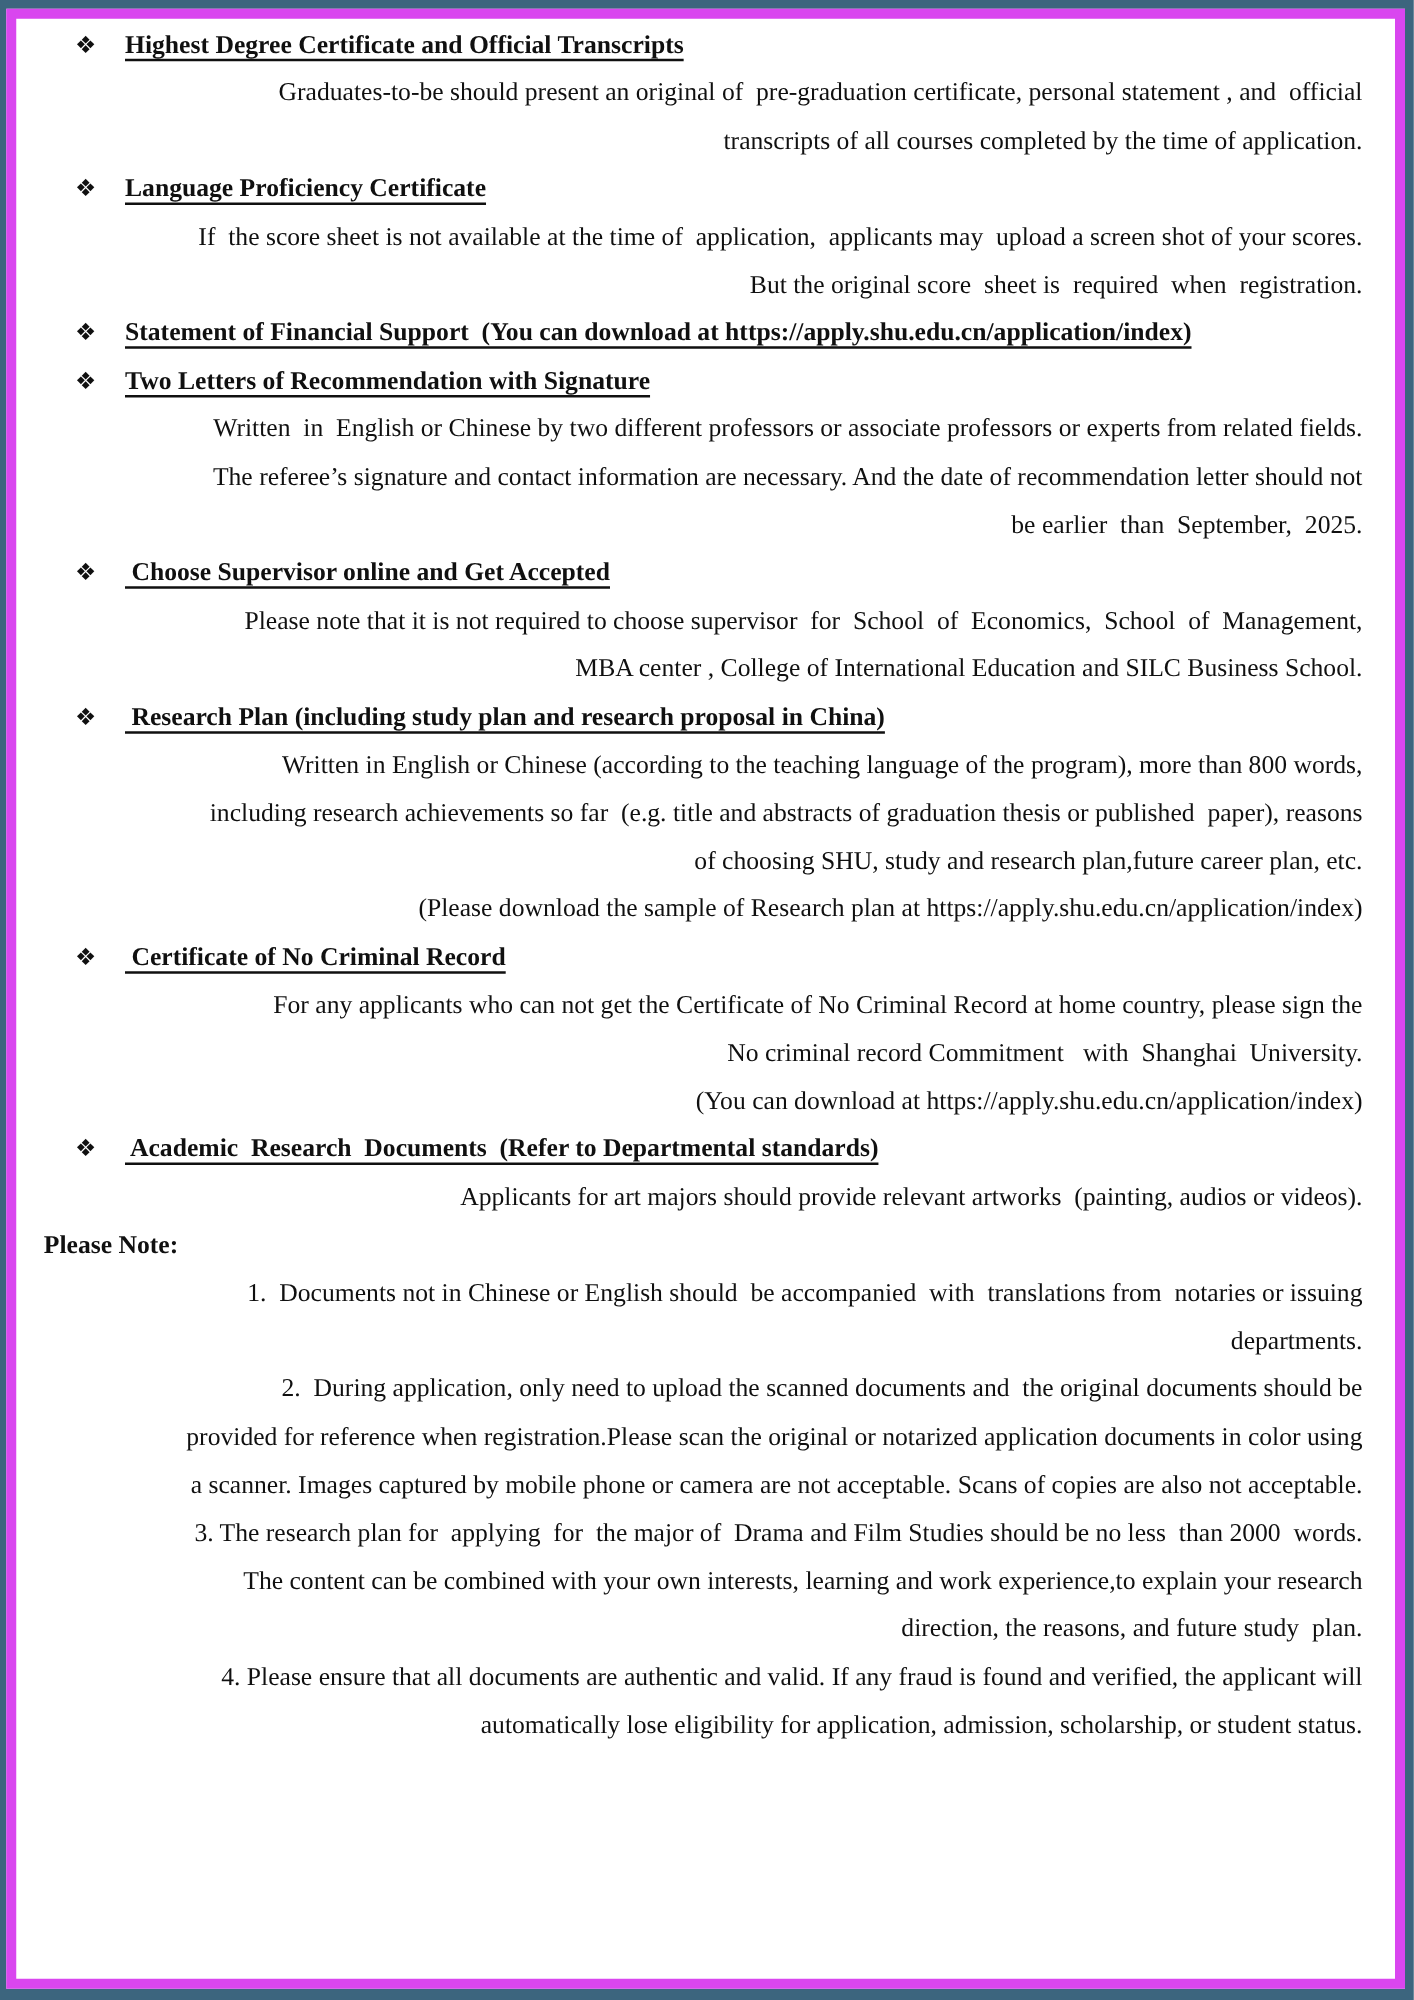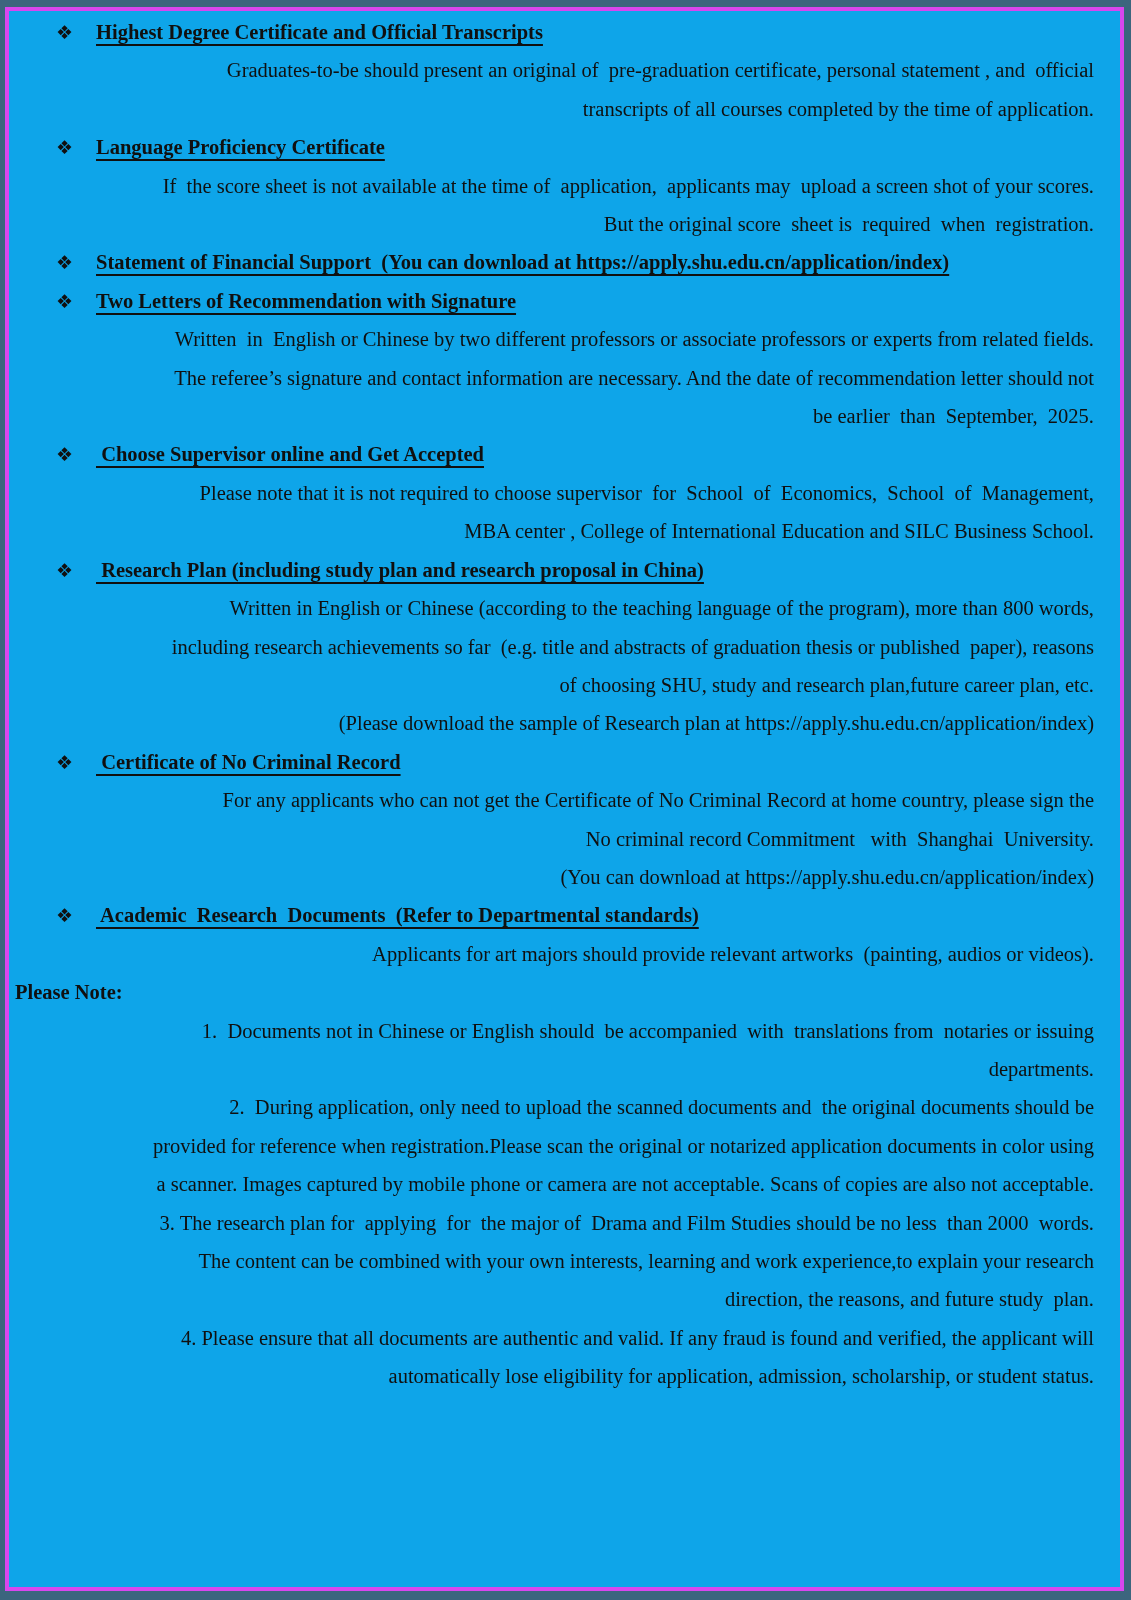--- a/index.html
+++ b/index.html
@@ -6,22 +6,22 @@
   body {
     width: 1131px;
     height: 1600px;
     position: relative;
     background: #3C657E;
     overflow: hidden;
   }
   .page {
     position: absolute;
     left: 5px; top: 7px; right: 7px; bottom: 9px;
-    background: #0ea5e9;
-    border: 4px solid #d946ef;
+    background: #ffffff;
+    border: 8px solid #d946ef;
     box-sizing: border-box;
   }
   .content {
     position: absolute;
     top: 2px; left: 0; right: 0;
     padding: 0 26px 0 6px;
     font-family: "Liberation Serif", serif;
     font-size: 20.5px;
     color: #101010;
     line-height: 38.4px;
@@ -35,20 +35,20 @@
     text-decoration-thickness: 2px;
     text-underline-offset: 5px;
   }
   .bullet {
     display: inline-block;
     width: 40px;
     font-family: "DejaVu Sans", sans-serif;
     font-size: 19px;
     font-weight: 400;
   }
-  .note-title-line { margin-left: 0; font-weight: 700; }
+  .note-title-line { margin-left: 16px; font-weight: 700; }
 </style>
 </head>
 <body>
 
 <div class="page">
   <div class="content" id="doc-content"><div class="line heading-line"><span class="bullet">❖</span><span class="heading-text">Highest Degree Certificate and Official Transcripts</span></div><div class="line body-line">Graduates-to-be should present an original of  pre-graduation certificate, personal statement , and  official</div><div class="line body-line">transcripts of all courses completed by the time of application.</div><div class="line heading-line"><span class="bullet">❖</span><span class="heading-text">Language Proficiency Certificate</span></div><div class="line body-line">If  the score sheet is not available at the time of  application,  applicants may  upload a screen shot of your scores.</div><div class="line body-line">But the original score  sheet is  required  when  registration.</div><div class="line heading-line"><span class="bullet">❖</span><span class="heading-text">Statement of Financial Support  (You can download at https://apply.shu.edu.cn/application/index)</span></div><div class="line heading-line"><span class="bullet">❖</span><span class="heading-text">Two Letters of Recommendation with Signature</span></div><div class="line body-line">Written  in  English or Chinese by two different professors or associate professors or experts from related fields.</div><div class="line body-line">The referee’s signature and contact information are necessary. And the date of recommendation letter should not</div><div class="line body-line">be earlier  than  September,  2025.</div><div class="line heading-line"><span class="bullet">❖</span><span class="heading-text"> Choose Supervisor online and Get Accepted</span></div><div class="line body-line">Please note that it is not required to choose supervisor  for  School  of  Economics,  School  of  Management,</div><div class="line body-line">MBA center , College of International Education and SILC Business School.</div><div class="line heading-line"><span class="bullet">❖</span><span class="heading-text"> Research Plan (including study plan and research proposal in China)</span></div><div class="line body-line">Written in English or Chinese (according to the teaching language of the program), more than 800 words,</div><div class="line body-line">including research achievements so far  (e.g. title and abstracts of graduation thesis or published  paper), reasons</div><div class="line body-line">of choosing SHU, study and research plan,future career plan, etc.</div><div class="line body-line"> (Please download the sample of Research plan at https://apply.shu.edu.cn/application/index)</div><div class="line heading-line"><span class="bullet">❖</span><span class="heading-text"> Certificate of No Criminal Record</span></div><div class="line body-line">For any applicants who can not get the Certificate of No Criminal Record at home country, please sign the</div><div class="line body-line">No criminal record Commitment   with  Shanghai  University.</div><div class="line body-line">(You can download at https://apply.shu.edu.cn/application/index)</div><div class="line heading-line"><span class="bullet">❖</span><span class="heading-text"> Academic  Research  Documents  (Refer to Departmental standards)</span></div><div class="line body-line">Applicants for art majors should provide relevant artworks  (painting, audios or videos).</div><div class="line note-title-line">Please Note:</div><div class="line note-line">1.  Documents not in Chinese or English should  be accompanied  with  translations from  notaries or issuing</div><div class="line note-line">departments.</div><div class="line note-line">2.  During application, only need to upload the scanned documents and  the original documents should be</div><div class="line note-line">provided for reference when registration.Please scan the original or notarized application documents in color using</div><div class="line note-line">a scanner. Images captured by mobile phone or camera are not acceptable. Scans of copies are also not acceptable.</div><div class="line note-line">3. The research plan for  applying  for  the major of  Drama and Film Studies should be no less  than 2000  words.</div><div class="line note-line">The content can be combined with your own interests, learning and work experience,to explain your research</div><div class="line note-line">direction, the reasons, and future study  plan.</div><div class="line note-line">4. Please ensure that all documents are authentic and valid. If any fraud is found and verified, the applicant will</div><div class="line note-line">automatically lose eligibility for application, admission, scholarship, or student status.</div></div>
 </div>
 
 </body></html>

